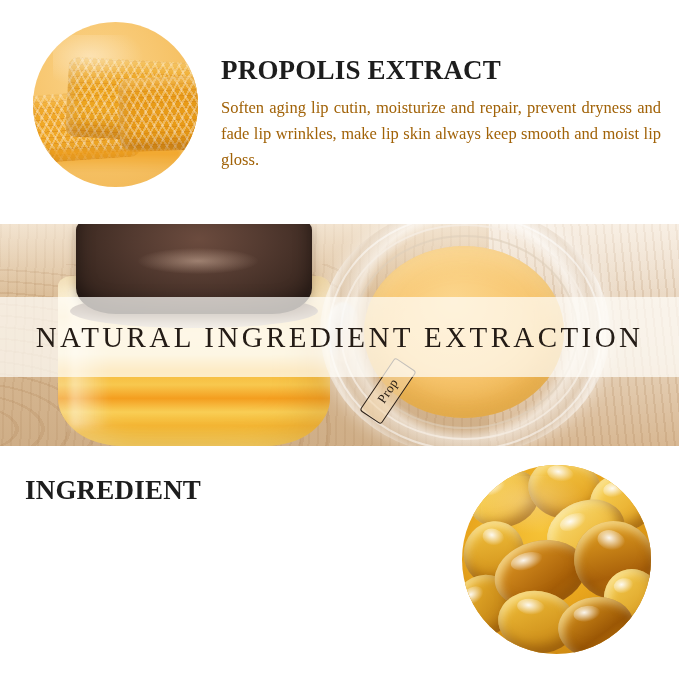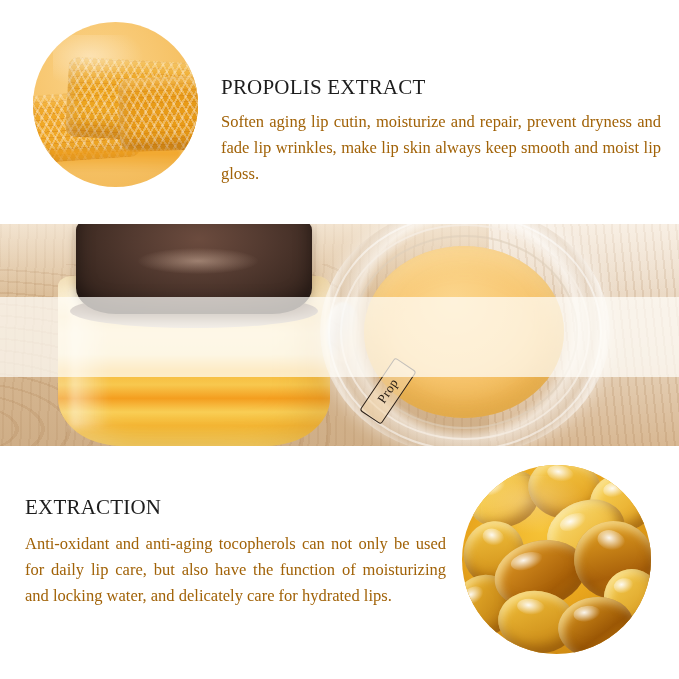--- a/index.html
+++ b/index.html
@@ -54,22 +54,22 @@
     position: absolute; left: 18px; top: 128px; width: 130px; height: 22px;
     background: linear-gradient(180deg, rgba(240,160,30,.85), rgba(246,196,96,0));
     border-radius: 0 0 40px 40px; filter: blur(1.5px);
   }
   .hc-gloss {
     position: absolute; left: 12%; top: 8%; width: 55%; height: 32%;
     background: radial-gradient(ellipse at 40% 40%, rgba(255,255,255,.38), rgba(255,255,255,0) 70%);
   }
 
   .heading {
-    font-size: 21px; letter-spacing: .2px; color: #1d1d1d;
-    font-weight: 400; white-space: nowrap; margin-top: 20px;
+    font-size: 27px; letter-spacing: .2px; color: #1d1d1d;
+    font-weight: 700; white-space: nowrap;
   }
   .body-copy {
     font-size: 16.5px; line-height: 26px; color: #a16207;
     text-align: justify; text-justify: inter-word;
   }
 
   .top-text { position: absolute; left: 221px; top: 55px; width: 440px; }
   .top-text .heading { margin-bottom: 9px; }
 
   
@@ -272,28 +272,28 @@
       <div class="glass-ring r1"></div>
       <div class="glass-ring r2"></div>
       <div class="glass-core"></div>
       <div class="glass-sparkle"></div>
       <div class="glass-label">
         <span>Prop</span>
       </div>
     </div>
 
     <div class="banner-overlay"></div>
+    <div class="banner-title">NATURAL  INGREDIENT  EXTRACTION</div>
 
   </div>
 
   <div class="section-bottom">
 
     <div class="bottom-text">
-      <div class="heading">EXTRACTION</div>
-      <div class="body-copy">Anti-oxidant and anti-aging tocopherols can not only be used for daily lip care, but also have the function of moisturizing and locking water, and delicately care for hydrated lips.</div>
+      <div class="heading">INGREDIENT</div>
     </div>
 
     <div class="circle-capsules">
       <div class="cap c1"></div>
       <div class="cap c2"></div>
       <div class="cap c3"></div>
       <div class="cap c5"></div>
       <div class="cap c4"></div>
       <div class="cap c11"></div>
       <div class="cap c6"></div>

